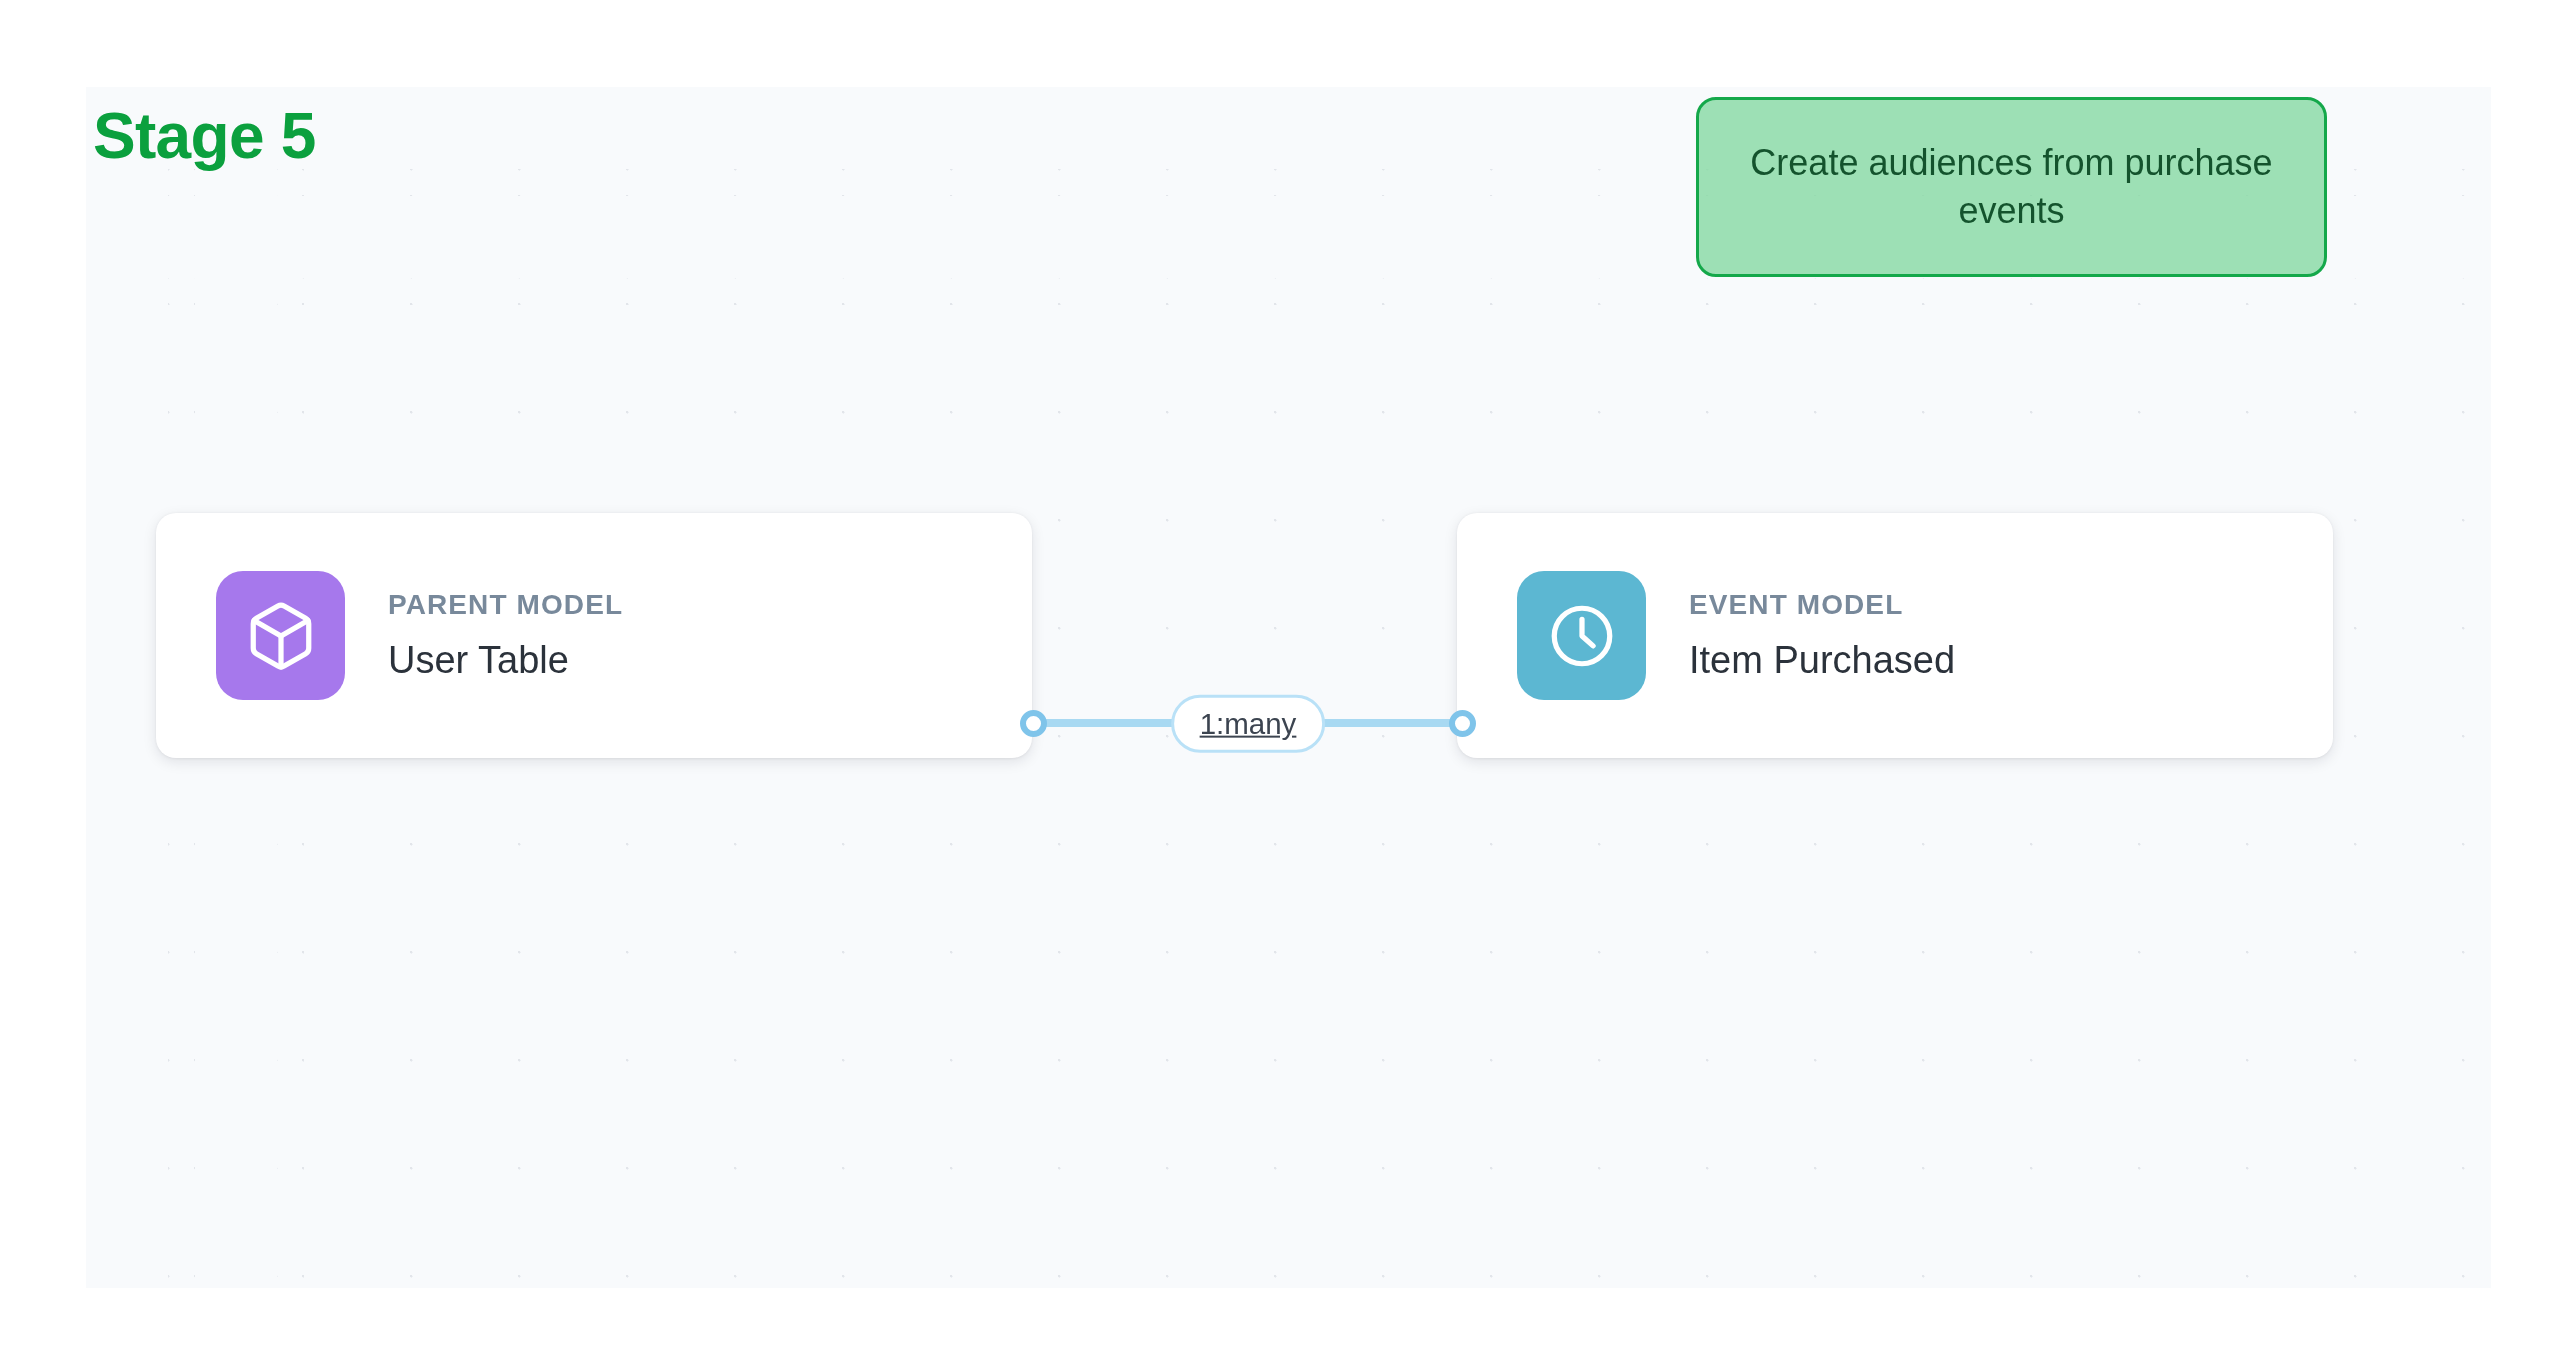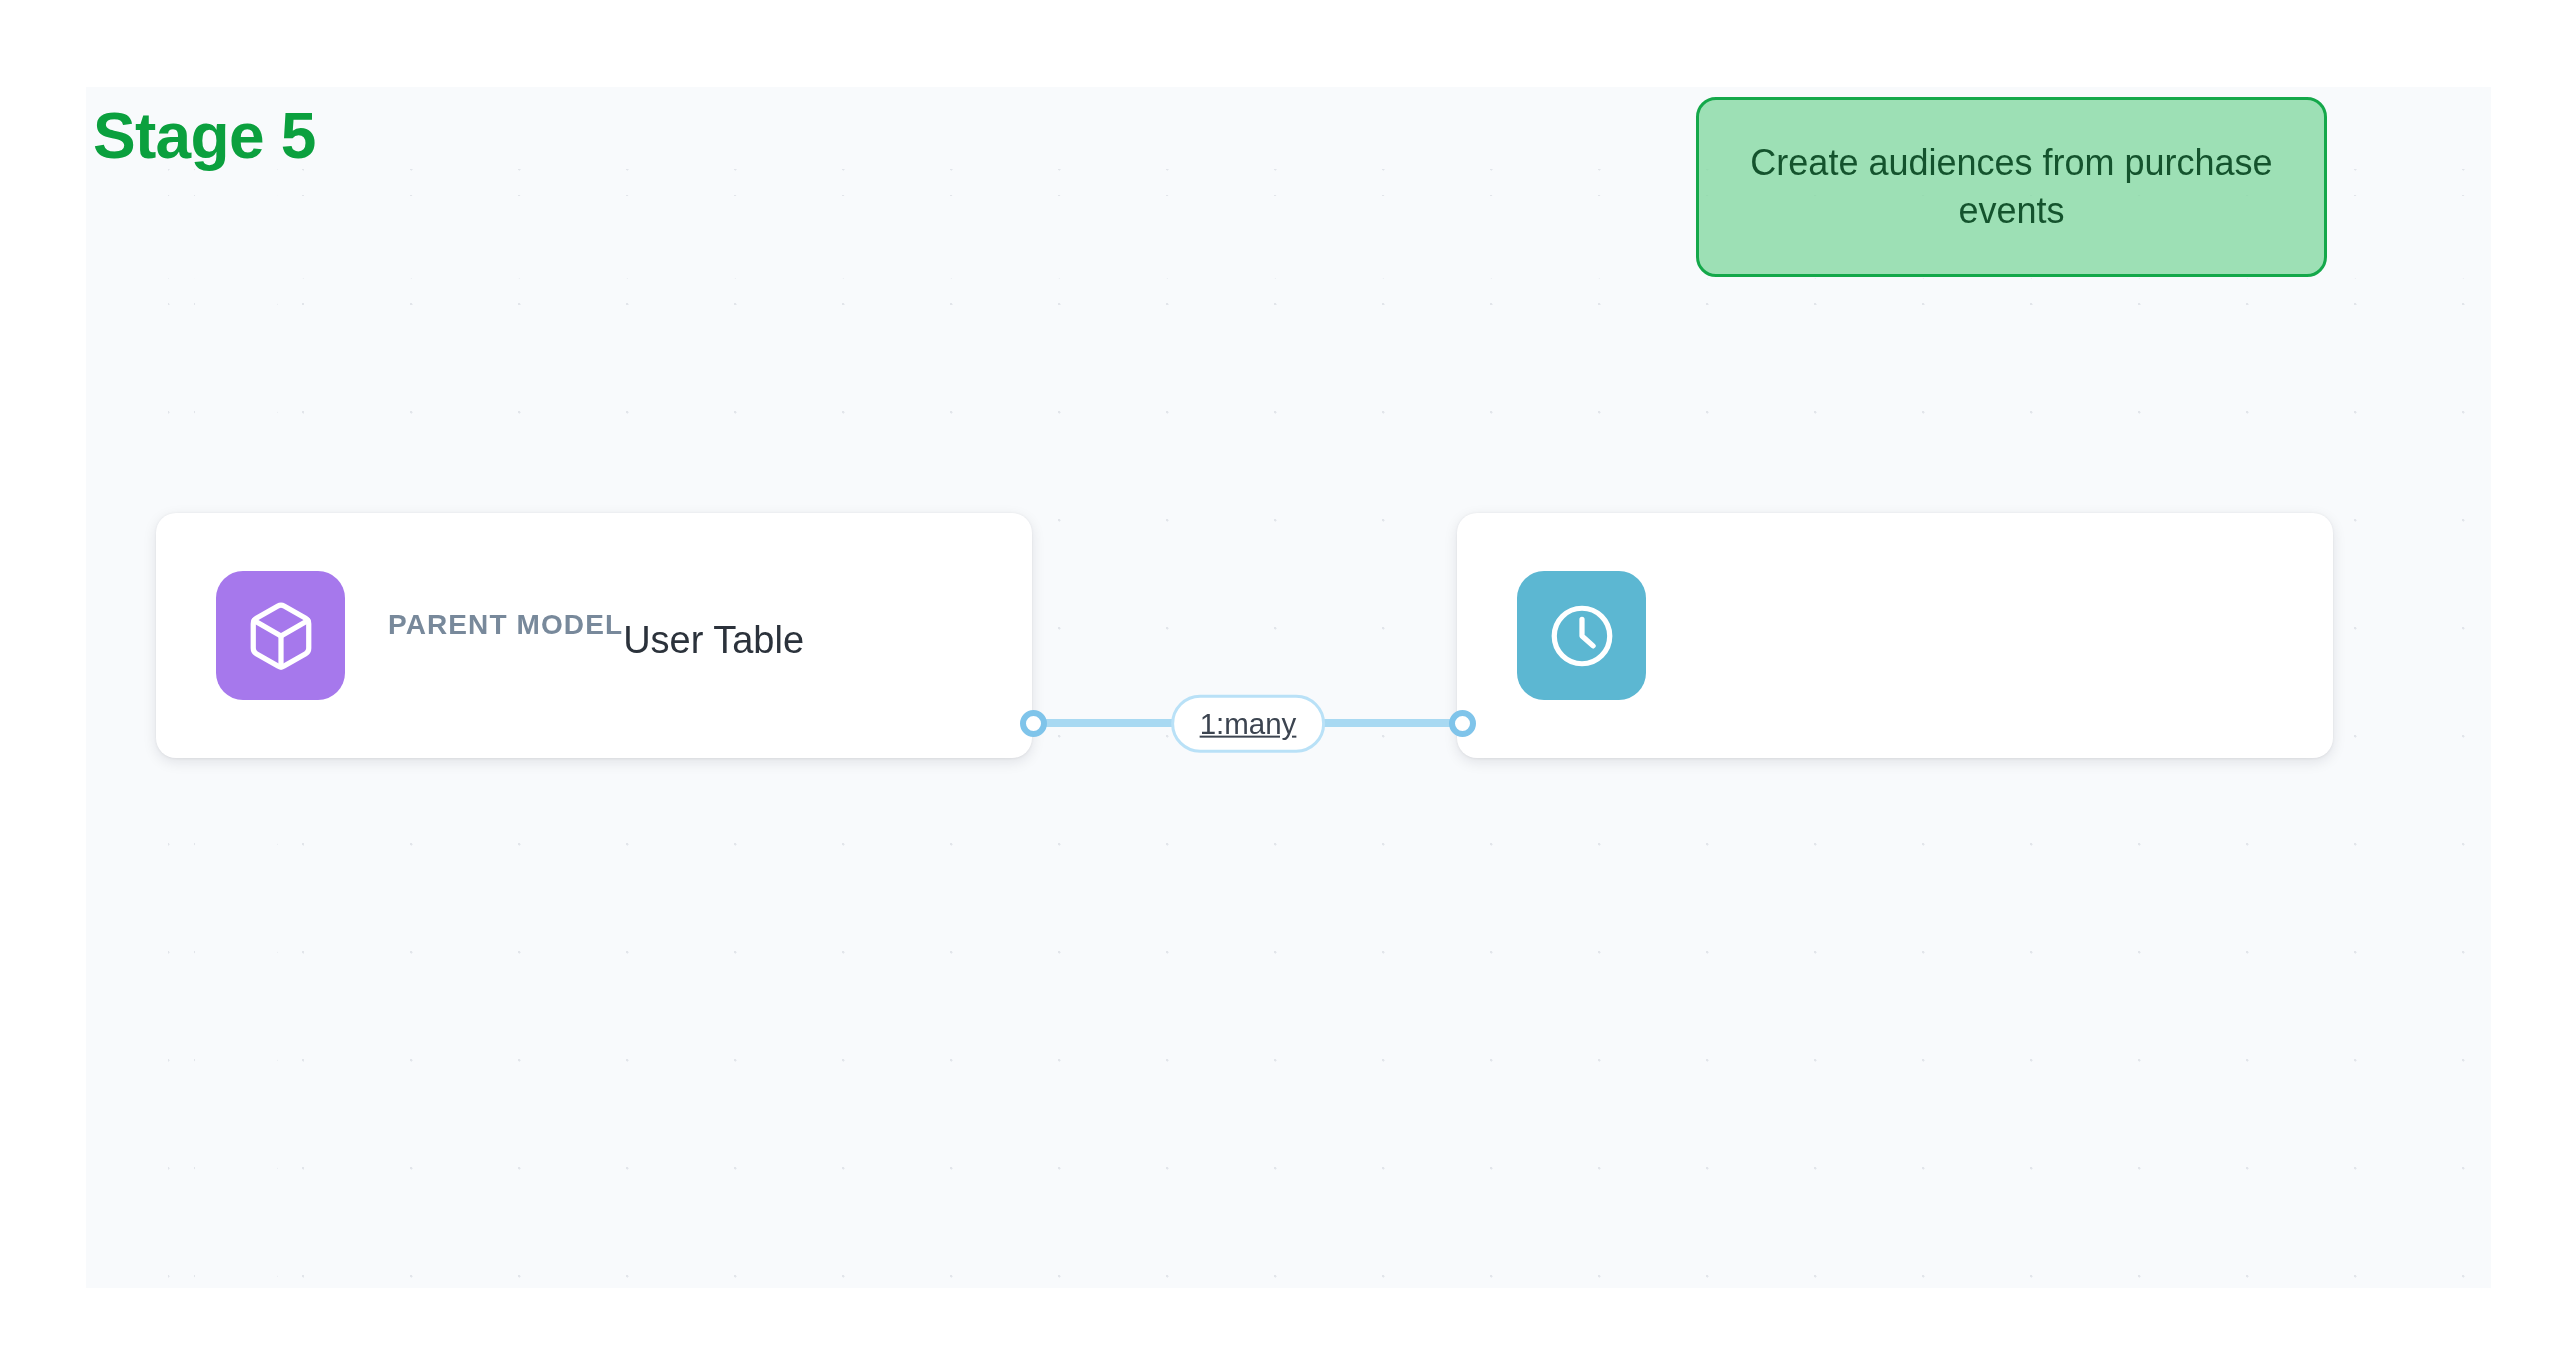--- a/index.html
+++ b/index.html
@@ -115,21 +115,21 @@
     flex: 0 0 auto;
     display: flex;
     align-items: center;
     justify-content: center;
   }
   .card-icon.purple { background: #a678ec; }
   .card-icon.teal   { background: #5cb7d2; }
   .card-text {
     margin-left: 43px;
     display: flex;
-    flex-direction: row;
+    flex-direction: column;
     justify-content: center;
   }
   .card-kicker {
     font-size: 28px;
     font-weight: bold;
     letter-spacing: 1.1px;
     color: #78899b;
     line-height: 1.1;
     margin-bottom: 9.4px;
     white-space: nowrap;
@@ -214,20 +214,24 @@
   </div>
 </div>
 
 <div class="model-card" id="card-event">
   <div class="card-icon teal">
     <svg width="74" height="74" viewBox="0 0 24 24" fill="none" stroke="#ffffff" stroke-width="1.7" stroke-linecap="round" stroke-linejoin="round">
       <circle cx="12" cy="12" r="9"></circle>
       <polyline points="12 6.6 12 12 15.6 15.2"></polyline>
     </svg>
   </div>
+  <div class="card-text">
+    <div class="card-kicker">EVENT MODEL</div>
+    <div class="card-title">Item Purchased</div>
+  </div>
 </div>
 
 <div id="connector">
   <div class="conn-line" id="conn-line-left"></div>
   <div class="conn-line" id="conn-line-right"></div>
   <div class="conn-handle" id="conn-handle-left"></div>
   <div class="conn-handle" id="conn-handle-right"></div>
   <div id="conn-pill">1:many</div>
 </div>
 

